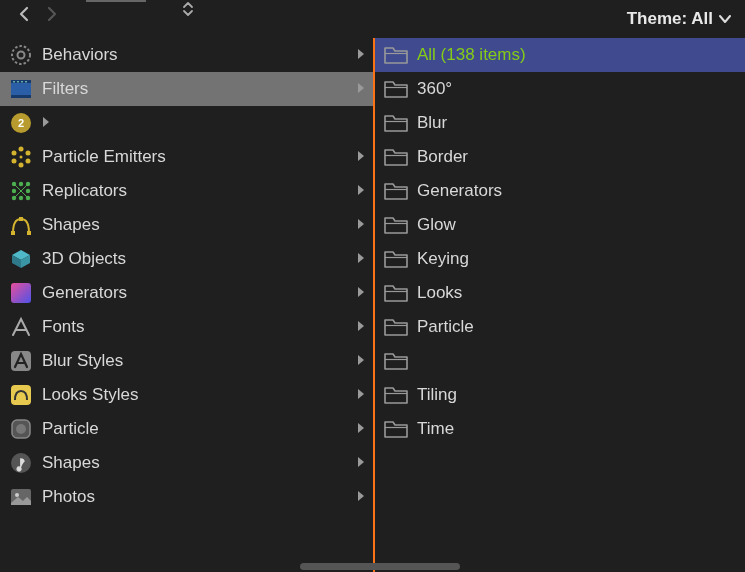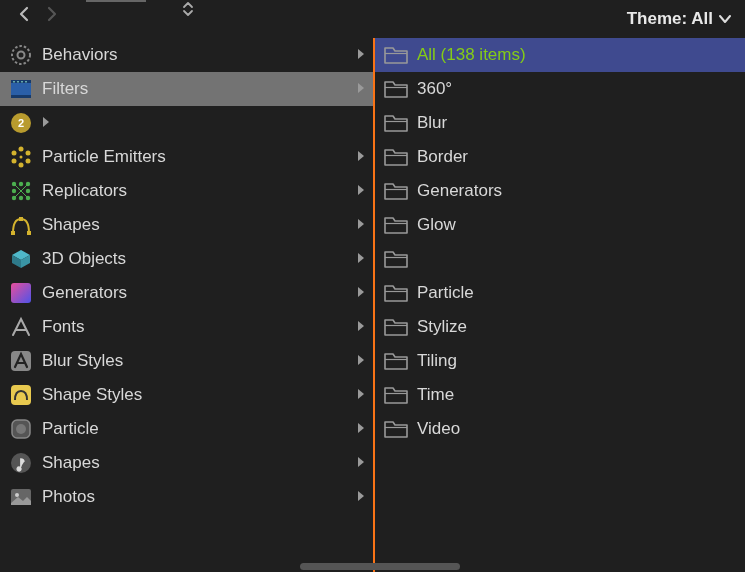--- a/index.html
+++ b/index.html
@@ -309,21 +309,21 @@
             </svg>
     </span>
         </div>
         <div class="row">
     <span class="icon">
             <svg width="24" height="24" viewBox="0 0 24 24">
               <rect x="2" y="2" width="20" height="20" rx="4" fill="#e8c94f"></rect>
               <path d="M6 17 Q6 8 12 8 Q18 8 18 17" fill="none" stroke="#333" stroke-width="2"></path>
             </svg>
           </span>
-    <span class="label">Shape Styles</span>
+    <span class="label">Looks Styles</span>
     <span class="chev-right">
       <svg width="8" height="12" viewBox="0 0 8 12">
               <path d="M1 1 L7 6 L1 11 Z" fill="#9a9a9a"></path>
             </svg>
     </span>
         </div>
         <div class="row">
     <span class="icon">
             <svg width="24" height="24" viewBox="0 0 24 24">
               <rect x="3" y="3" width="18" height="18" rx="5" fill="#555" stroke="#888" stroke-width="1.5"></rect>
@@ -422,64 +422,64 @@
           </span>
     <span class="label">Glow</span>
         </div>
         <div class="row">
     <span class="icon folder-icon">
             <svg width="26" height="22" viewBox="0 0 26 22">
               <path d="M2 4 L10 4 L12 7 L24 7 L24 19 L2 19 Z" fill="none" stroke="#999" stroke-width="1.6" stroke-linejoin="round"></path>
               <line x1="2" y1="9.5" x2="24" y2="9.5" stroke="#999" stroke-width="1.2"></line>
             </svg>
           </span>
+    <span class="label">Keying</span>
+        </div>
+        <div class="row">
+    <span class="icon folder-icon">
+            <svg width="26" height="22" viewBox="0 0 26 22">
+              <path d="M2 4 L10 4 L12 7 L24 7 L24 19 L2 19 Z" fill="none" stroke="#999" stroke-width="1.6" stroke-linejoin="round"></path>
+              <line x1="2" y1="9.5" x2="24" y2="9.5" stroke="#999" stroke-width="1.2"></line>
+            </svg>
+          </span>
+    <span class="label">Looks</span>
         </div>
         <div class="row">
     <span class="icon folder-icon">
             <svg width="26" height="22" viewBox="0 0 26 22">
               <path d="M2 4 L10 4 L12 7 L24 7 L24 19 L2 19 Z" fill="none" stroke="#999" stroke-width="1.6" stroke-linejoin="round"></path>
               <line x1="2" y1="9.5" x2="24" y2="9.5" stroke="#999" stroke-width="1.2"></line>
             </svg>
           </span>
     <span class="label">Particle</span>
         </div>
         <div class="row">
     <span class="icon folder-icon">
             <svg width="26" height="22" viewBox="0 0 26 22">
               <path d="M2 4 L10 4 L12 7 L24 7 L24 19 L2 19 Z" fill="none" stroke="#999" stroke-width="1.6" stroke-linejoin="round"></path>
               <line x1="2" y1="9.5" x2="24" y2="9.5" stroke="#999" stroke-width="1.2"></line>
             </svg>
           </span>
-    <span class="label">Stylize</span>
         </div>
         <div class="row">
     <span class="icon folder-icon">
             <svg width="26" height="22" viewBox="0 0 26 22">
               <path d="M2 4 L10 4 L12 7 L24 7 L24 19 L2 19 Z" fill="none" stroke="#999" stroke-width="1.6" stroke-linejoin="round"></path>
               <line x1="2" y1="9.5" x2="24" y2="9.5" stroke="#999" stroke-width="1.2"></line>
             </svg>
           </span>
     <span class="label">Tiling</span>
         </div>
         <div class="row">
     <span class="icon folder-icon">
             <svg width="26" height="22" viewBox="0 0 26 22">
               <path d="M2 4 L10 4 L12 7 L24 7 L24 19 L2 19 Z" fill="none" stroke="#999" stroke-width="1.6" stroke-linejoin="round"></path>
               <line x1="2" y1="9.5" x2="24" y2="9.5" stroke="#999" stroke-width="1.2"></line>
             </svg>
           </span>
     <span class="label">Time</span>
-        </div>
-        <div class="row">
-    <span class="icon folder-icon">
-            <svg width="26" height="22" viewBox="0 0 26 22">
-              <path d="M2 4 L10 4 L12 7 L24 7 L24 19 L2 19 Z" fill="none" stroke="#999" stroke-width="1.6" stroke-linejoin="round"></path>
-              <line x1="2" y1="9.5" x2="24" y2="9.5" stroke="#999" stroke-width="1.2"></line>
-            </svg>
-          </span>
-    <span class="label">Video</span>
         </div>
       </div>
 </div>
 
 <div class="scrollbar-bottom"></div>
 
 </div>
 
 </body></html>

